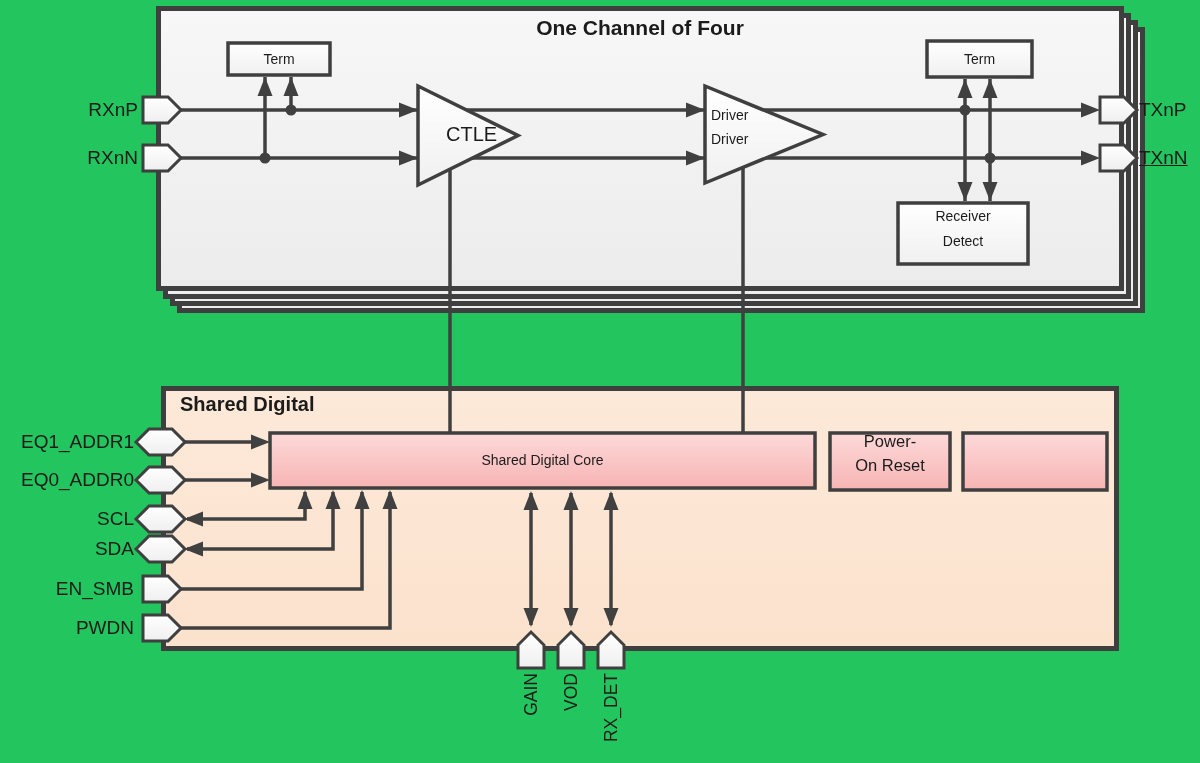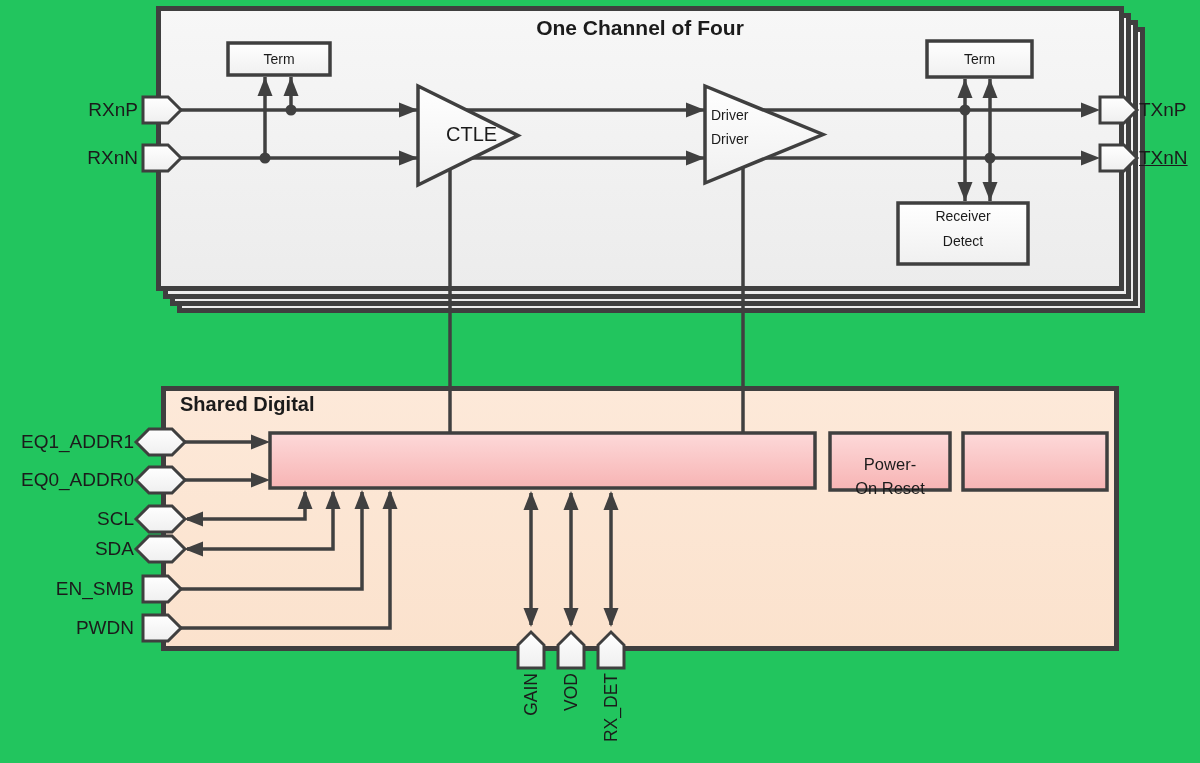--- a/index.html
+++ b/index.html
@@ -160,22 +160,23 @@
     <div>Driver</div>
   </div>
 
   <div class="lbl block-label center" style="left:898px;top:204px;width:130px;line-height:25px;">
     <div>Receiver</div>
     <div>Detect</div>
   </div>
 
   <div class="lbl shared-title" style="left:180px;top:393px;">Shared Digital</div>
 
+  <div class="lbl block-label center" style="left:270px;top:433px;width:545px;line-height:55px;">Shared Digital Core</div>
 
-  <div class="lbl center" style="left:830px;top:452px;width:120px;font-size:16.5px;line-height:24px;">
+  <div class="lbl center" style="left:830px;top:429px;width:120px;font-size:16.5px;line-height:24px;">
     <div>Power-</div>
     <div>On Reset</div>
   </div>
 
 
   <div class="lbl pin-label ralign" style="left:0px;top:432px;width:134px;">EQ1_ADDR1</div>
   <div class="lbl pin-label ralign" style="left:0px;top:470px;width:134px;">EQ0_ADDR0</div>
   <div class="lbl pin-label ralign" style="left:0px;top:509px;width:134px;">SCL</div>
   <div class="lbl pin-label ralign" style="left:0px;top:539px;width:134px;">SDA</div>
   <div class="lbl pin-label ralign" style="left:0px;top:579px;width:134px;">EN_SMB</div>

